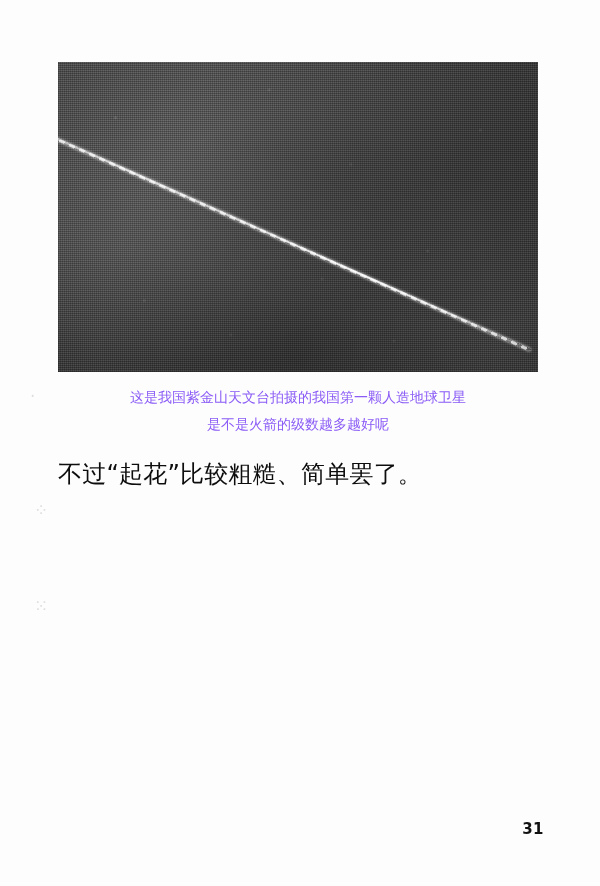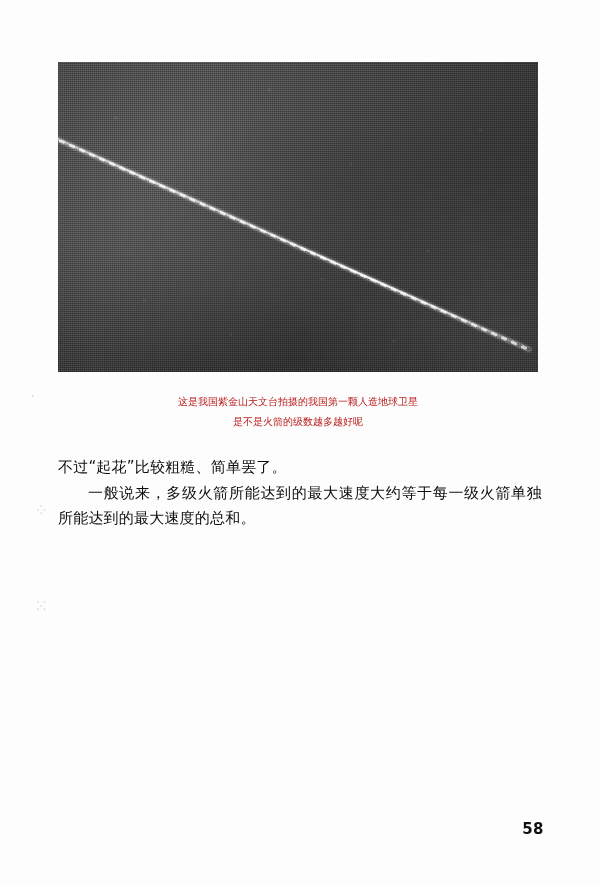--- a/index.html
+++ b/index.html
@@ -91,38 +91,38 @@
     background: repeating-linear-gradient(90deg,
       rgba(255,255,255,0.85) 0 6px,
       rgba(255,255,255,0.15) 6px 11px);
     opacity: 0.85;
   }
 
   
   .caption {
     position: absolute;
     left: 58px;
-    top: 392px;
+    top: 384px;
     width: 480px;
     text-align: center;
     font-family: "DejaVu Sans", "Liberation Sans", sans-serif;
-    font-size: 10px;
+    font-size: 14px;
     line-height: 1.95;
-    color: #b91c1c;
+    color: #8b5cf6;
   }
   .caption div { white-space: nowrap; }
 
   
   .body-text {
     position: absolute;
     left: 58px;
     top: 455px;
     width: 484px;
     font-family: "DejaVu Sans", "Liberation Sans", sans-serif;
-    font-size: 15px;
+    font-size: 24px;
     line-height: 1.62;
     color: #0d0d0d;
     letter-spacing: 0.2px;
     text-align: justify;
     text-justify: inter-character;
   }
   .body-text p {
     margin: 0 0 2px 0;
   }
   .indent2 { text-indent: 2em; }
@@ -169,18 +169,17 @@
   <div class="caption">
     <div>这是我国紫金山天文台拍摄的我国第一颗人造地球卫星</div>
     <div>是不是火箭的级数越多越好呢</div>
   </div>
 
   <div class="ghost g1">⁘</div>
   <div class="ghost g2">⁙</div>
 
   <div class="body-text">
     <p>不过“起花”比较粗糙、简单罢了。</p>
-    <p class="indent2">一般说来，多级火箭所能达到的最大速度大约等于每一级火箭单独所能达到的最大速度的总和。</p>
   </div>
 
-  <div class="page-number">58</div>
+  <div class="page-number">31</div>
 
 </div>
 
 </body></html>

